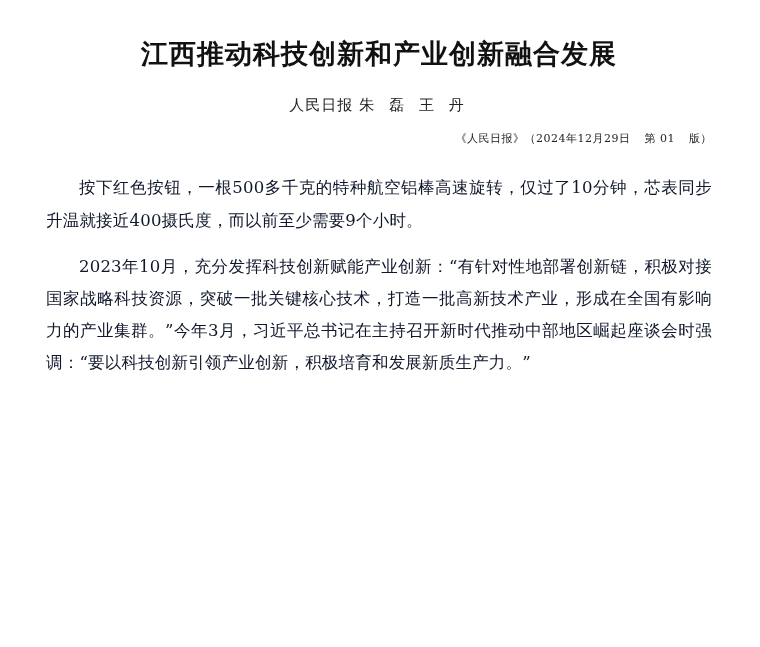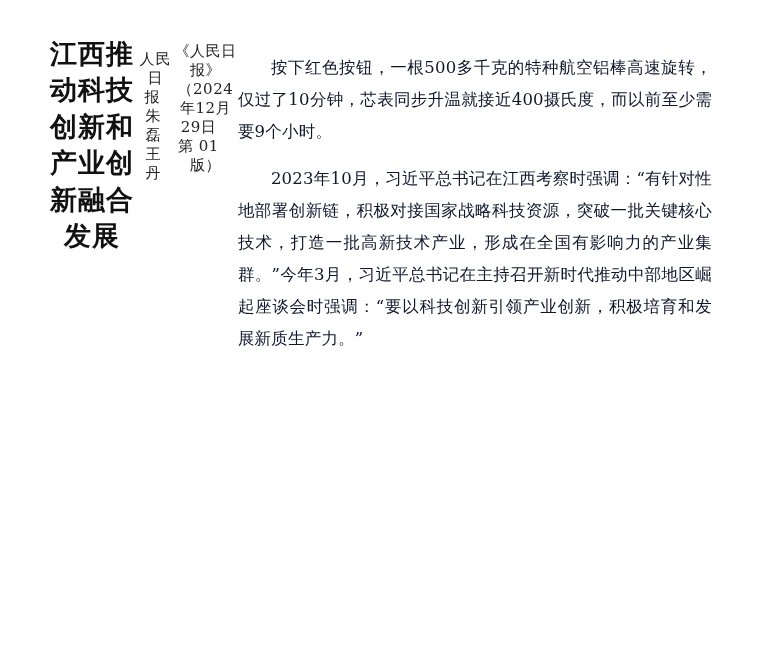--- a/index.html
+++ b/index.html
@@ -13,21 +13,21 @@
     font-family: "DejaVu Serif", "Liberation Serif", serif;
     color: #1a1a1a;
     overflow: hidden;
   }
   .page {
     width: 760px;
     height: 647px;
     box-sizing: border-box;
     padding: 26px 48px 0 46px;
     display: flex;
-    flex-direction: row;
+    flex-direction: column;
   }
   .article-title {
     text-align: center;
     font-size: 27px;
     font-weight: bold;
     letter-spacing: 1px;
     line-height: 1.35;
     color: #111111;
     margin: 10px 0 0 0;
     font-family: "DejaVu Serif", "Liberation Serif", serif;
@@ -39,22 +39,22 @@
     margin-top: 24px;
     letter-spacing: 1px;
   }
   .byline .reporter-label {
     margin-right: 6px;
   }
   .byline .reporter-names {
     letter-spacing: 5px;
   }
   .source-line {
-    text-align: center;
-    font-size: 15px;
+    text-align: right;
+    font-size: 11px;
     color: #222222;
     margin-top: 16px;
     letter-spacing: 0.5px;
   }
   .source-line .sp {
     display: inline-block;
     width: 14px;
   }
   .body-text {
     margin-top: 26px;
@@ -80,16 +80,16 @@
   <div class="byline">
     <span class="reporter-label">人民日报</span><span class="reporter-names">朱 磊 王 丹</span>
   </div>
 
   <div class="source-line">
     <span>《人民日报》</span><span>（2024年12月29日</span><span class="sp"></span><span>第 01</span><span class="sp"></span><span>版）</span>
   </div>
 
   <div class="body-text">
     <p>按下红色按钮，一根500多千克的特种航空铝棒高速旋转，仅过了10分钟，芯表同步升温就接近400摄氏度，而以前至少需要9个小时。</p>
-    <p>2023年10月，习近平总书记在江西考察时强调：“有针对性地部署创新链，积极对接国家战略科技资源，突破一批关键核心技术，打造一批高新技术产业，形成在全国有影响力的产业集群。”今年3月，习近平总书记在主持召开新时代推动中部地区崛起座谈会时强调：“要以科技创新引领产业创新，积极培育和发展新质生产力。”</p>
+    <p>2023年10月，充分发挥科技创新赋能产业创新：“有针对性地部署创新链，积极对接国家战略科技资源，突破一批关键核心技术，打造一批高新技术产业，形成在全国有影响力的产业集群。”今年3月，习近平总书记在主持召开新时代推动中部地区崛起座谈会时强调：“要以科技创新引领产业创新，积极培育和发展新质生产力。”</p>
   </div>
 
 </div>
 
 </body></html>

